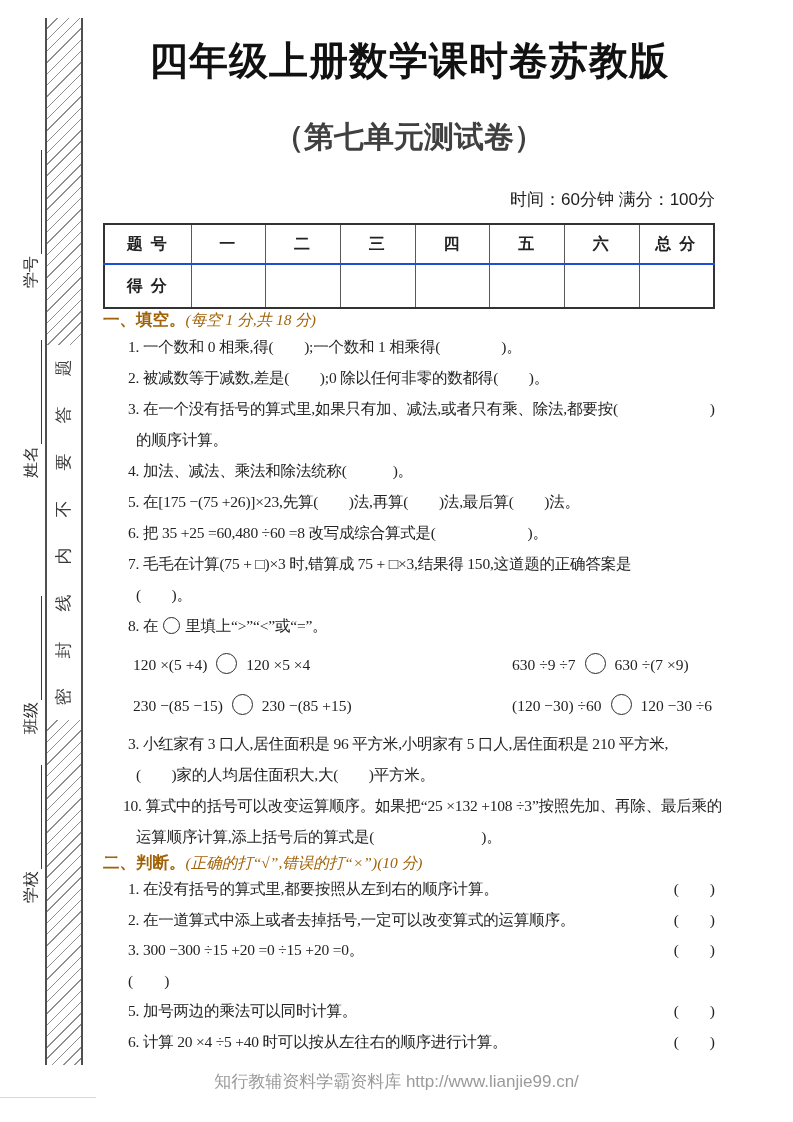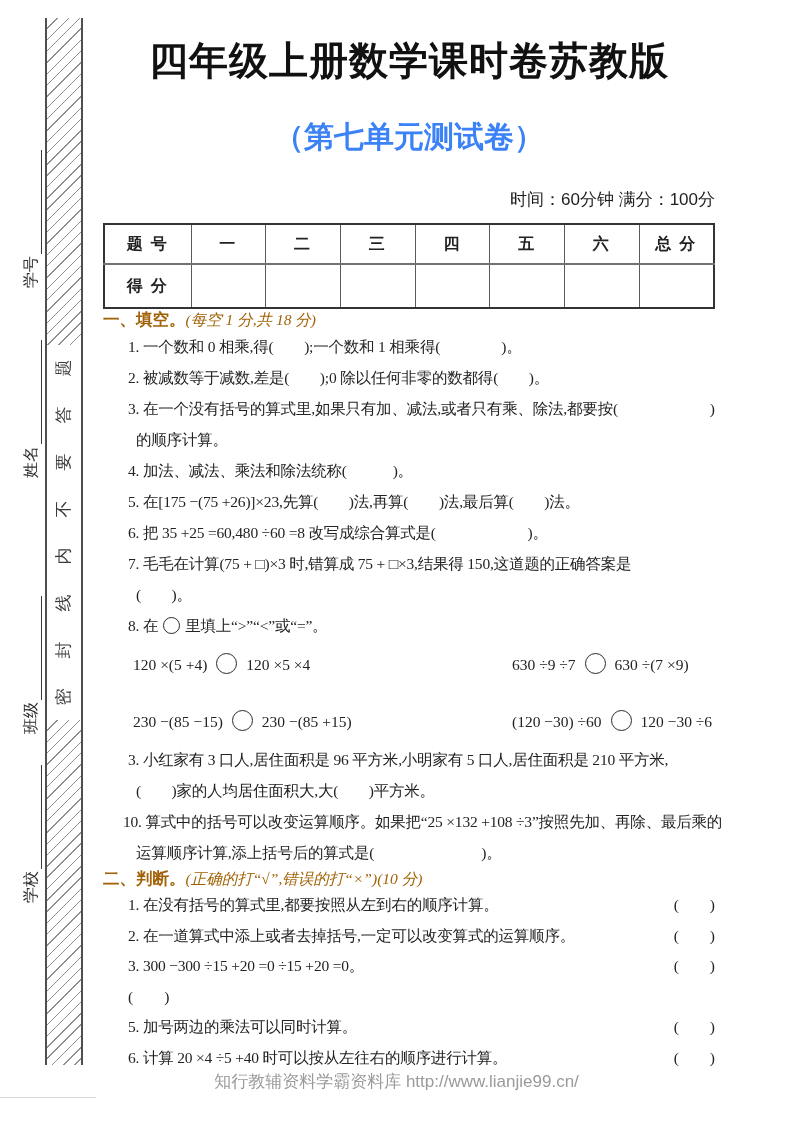--- a/index.html
+++ b/index.html
@@ -97,21 +97,21 @@
     letter-spacing: 1px;
     color: #111;
     white-space: nowrap;
   }
   .subtitle {
     margin-top: 29px;
     text-align: center;
     font-family: "Liberation Sans", "DejaVu Sans", sans-serif;
     font-weight: 900;
     font-size: 30px;
-    color: #3b82f6;
+    color: #404040;
   }
   .meta {
     margin-top: 30px;
     text-align: right;
     font-family: "Liberation Sans", "DejaVu Sans", sans-serif;
     font-weight: 500;
     font-size: 17px;
     color: #1d1d1d;
   }
 
@@ -125,21 +125,21 @@
   table.score td {
     border: 1px solid #5a5a5a;
     height: 36px;
     text-align: center;
     font-size: 16px;
     font-weight: 700;
     color: #222;
     letter-spacing: 2px;
   }
   table.score { border: 2px solid #333; }
-  table.score tr.hdr td { border-bottom: 2px solid #737373; margin-top: 16px; }
+  table.score tr.hdr td { border-bottom: 2px solid #1d4ed8; margin-top: 16px; }
   table.score tr.scr td { height: 40px; }
 
   
   .sec-heading {
     margin-top: 0;
     font-size: 16.5px;
     font-weight: 700;
     color: #a16207;
     white-space: nowrap;
   }
@@ -169,21 +169,21 @@
     margin: 0 9px;
   }
   .circle-sm {
     width: 15px; height: 15px;
     margin: 0 5px;
     vertical-align: -3px;
   }
   .cmp-grid {
     display: grid;
     grid-template-columns: 379px auto;
-    row-gap: 27px;
+    row-gap: 11px;
     padding-left: 30px;
     margin-top: 9px;
     margin-bottom: 7px;
   }
   .cmp-cell { line-height: 30px; font-size: 15.5px; white-space: nowrap; }
 
   .j-row {
     display: flex;
     justify-content: space-between;
     align-items: flex-end;

